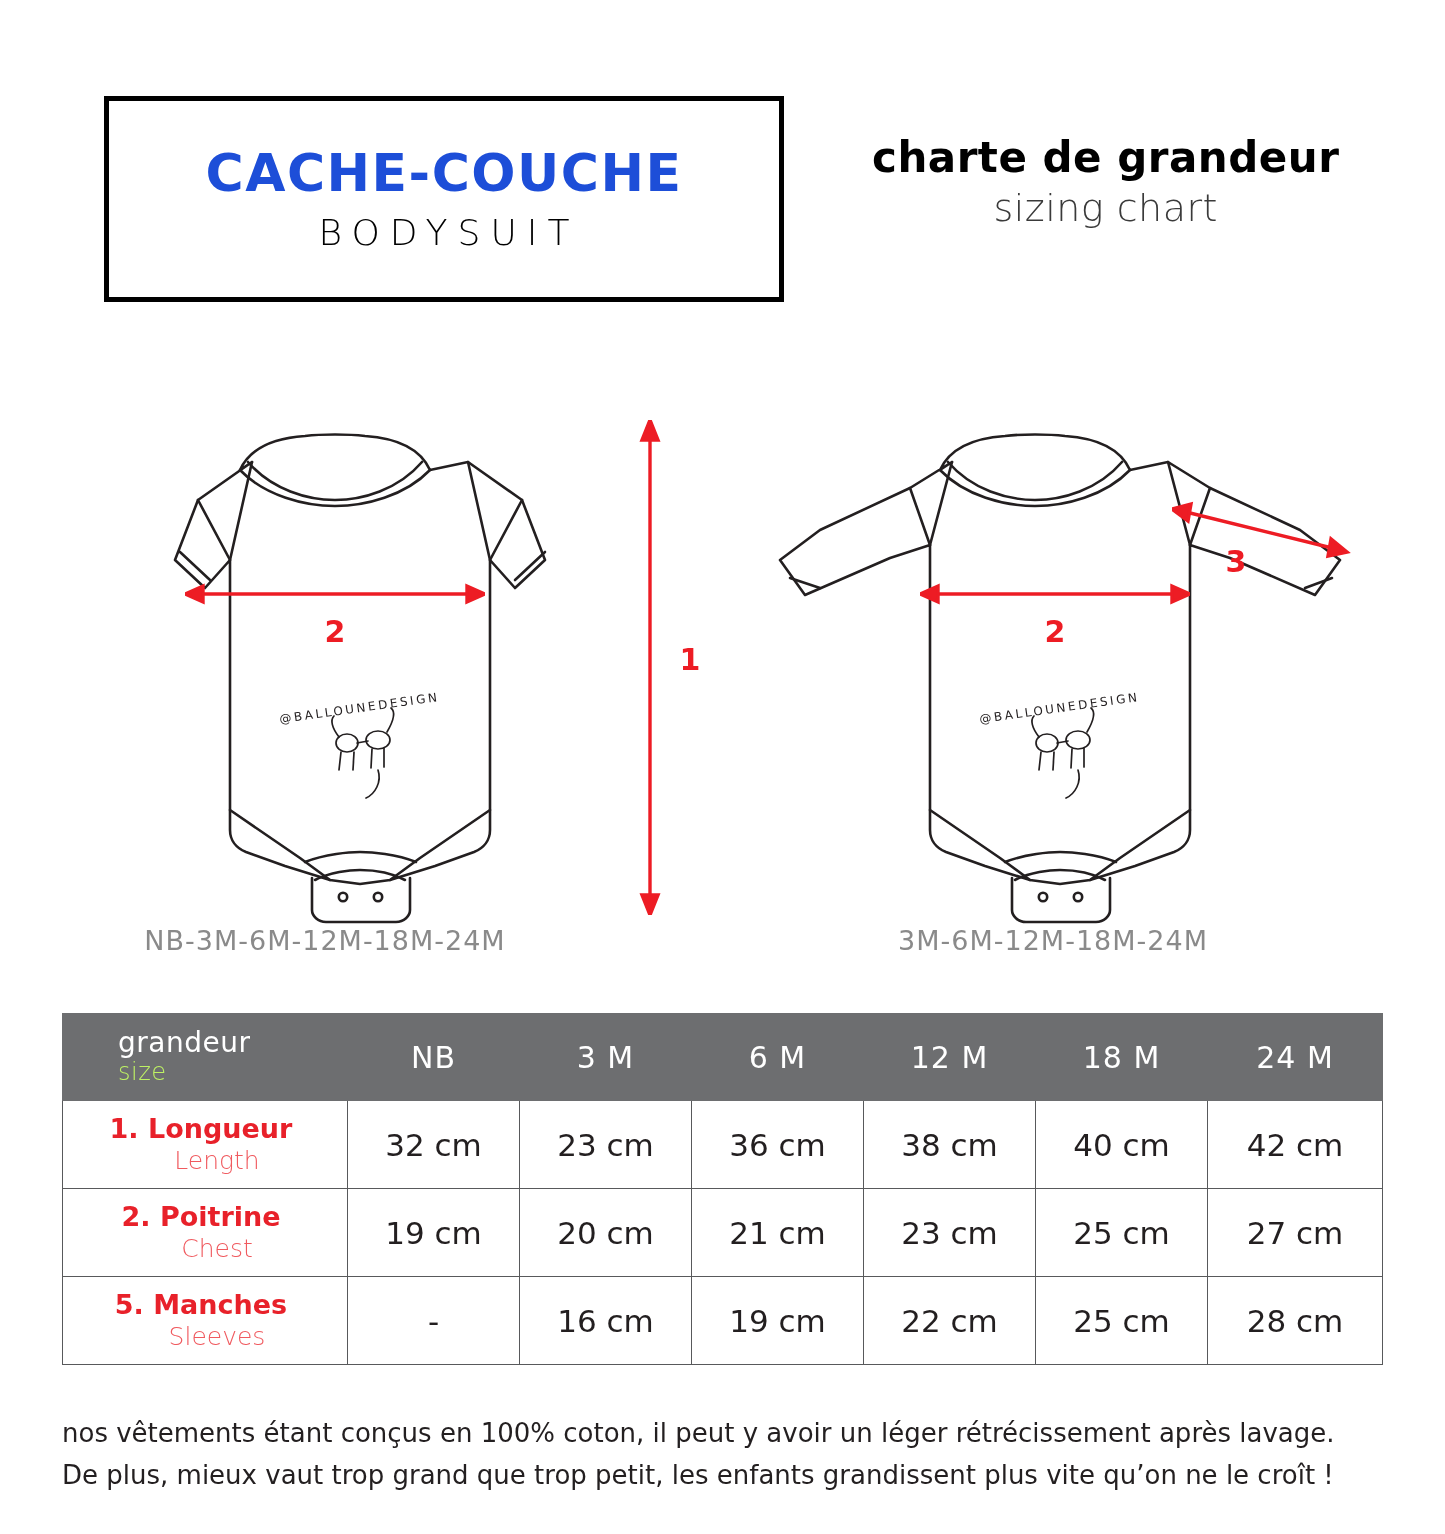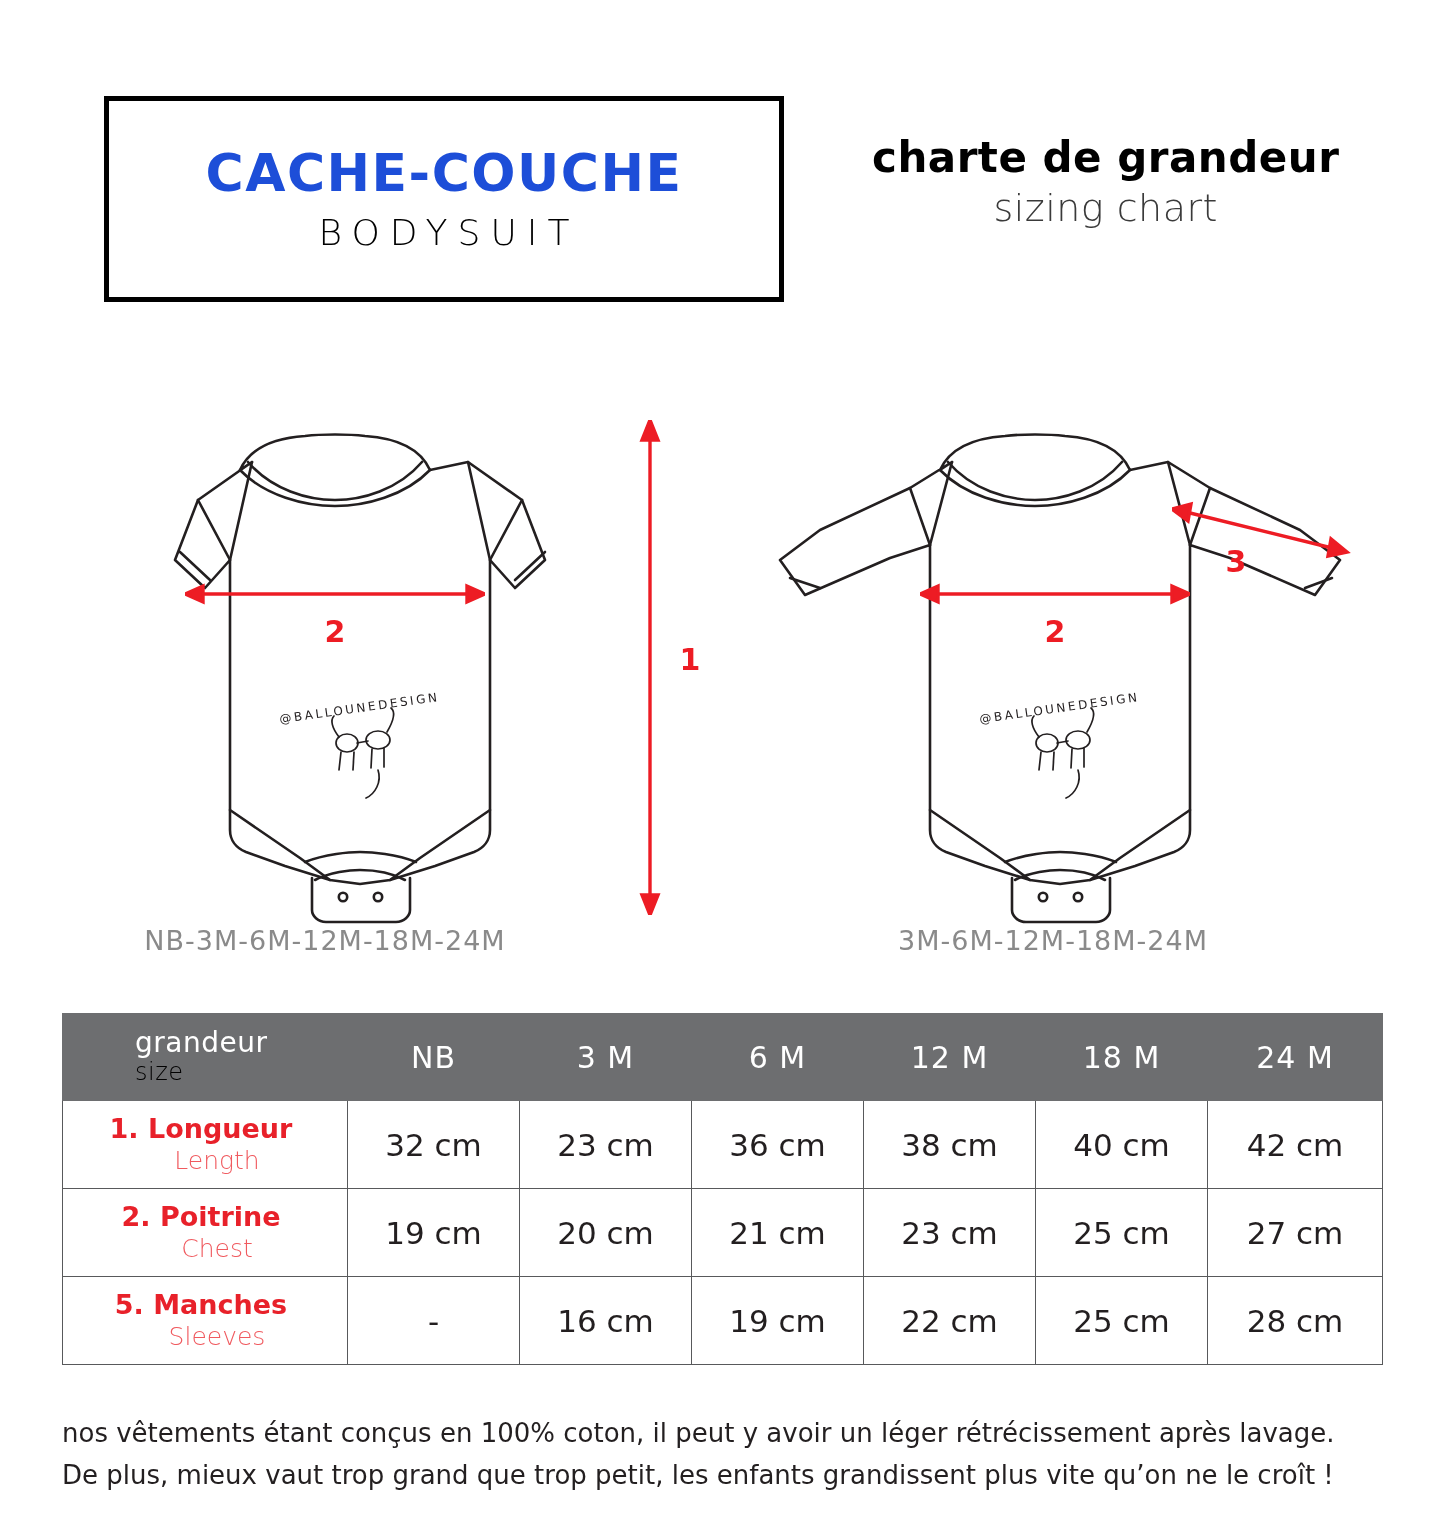--- a/index.html
+++ b/index.html
@@ -125,36 +125,36 @@
     background: #6d6e70;
     color: #ffffff;
     height: 84px;
     font-weight: 500;
     font-size: 30px;
     letter-spacing: 1px;
     border-color: #6d6e70;
   }
   table.sizing thead th.head-label {
     text-align: left;
-    padding-left: 72px;
+    padding-left: 55px;
     font-size: 28px;
     letter-spacing: 0.5px;
   }
   .head-label .fr {
     display: block;
     font-weight: 500;
     font-size: 28px;
     color: #fff;
     line-height: 1.15;
   }
   .head-label .en {
     display: block;
     font-weight: 300;
     font-size: 24px;
-    color: #000000;
+    color: #bef264;
     line-height: 1.15;
   }
   table.sizing tbody td {
     height: 85px;
     font-size: 31px;
     color: #231f20;
     font-weight: 400;
   }
   td.rowlabel {
     text-align: center;

